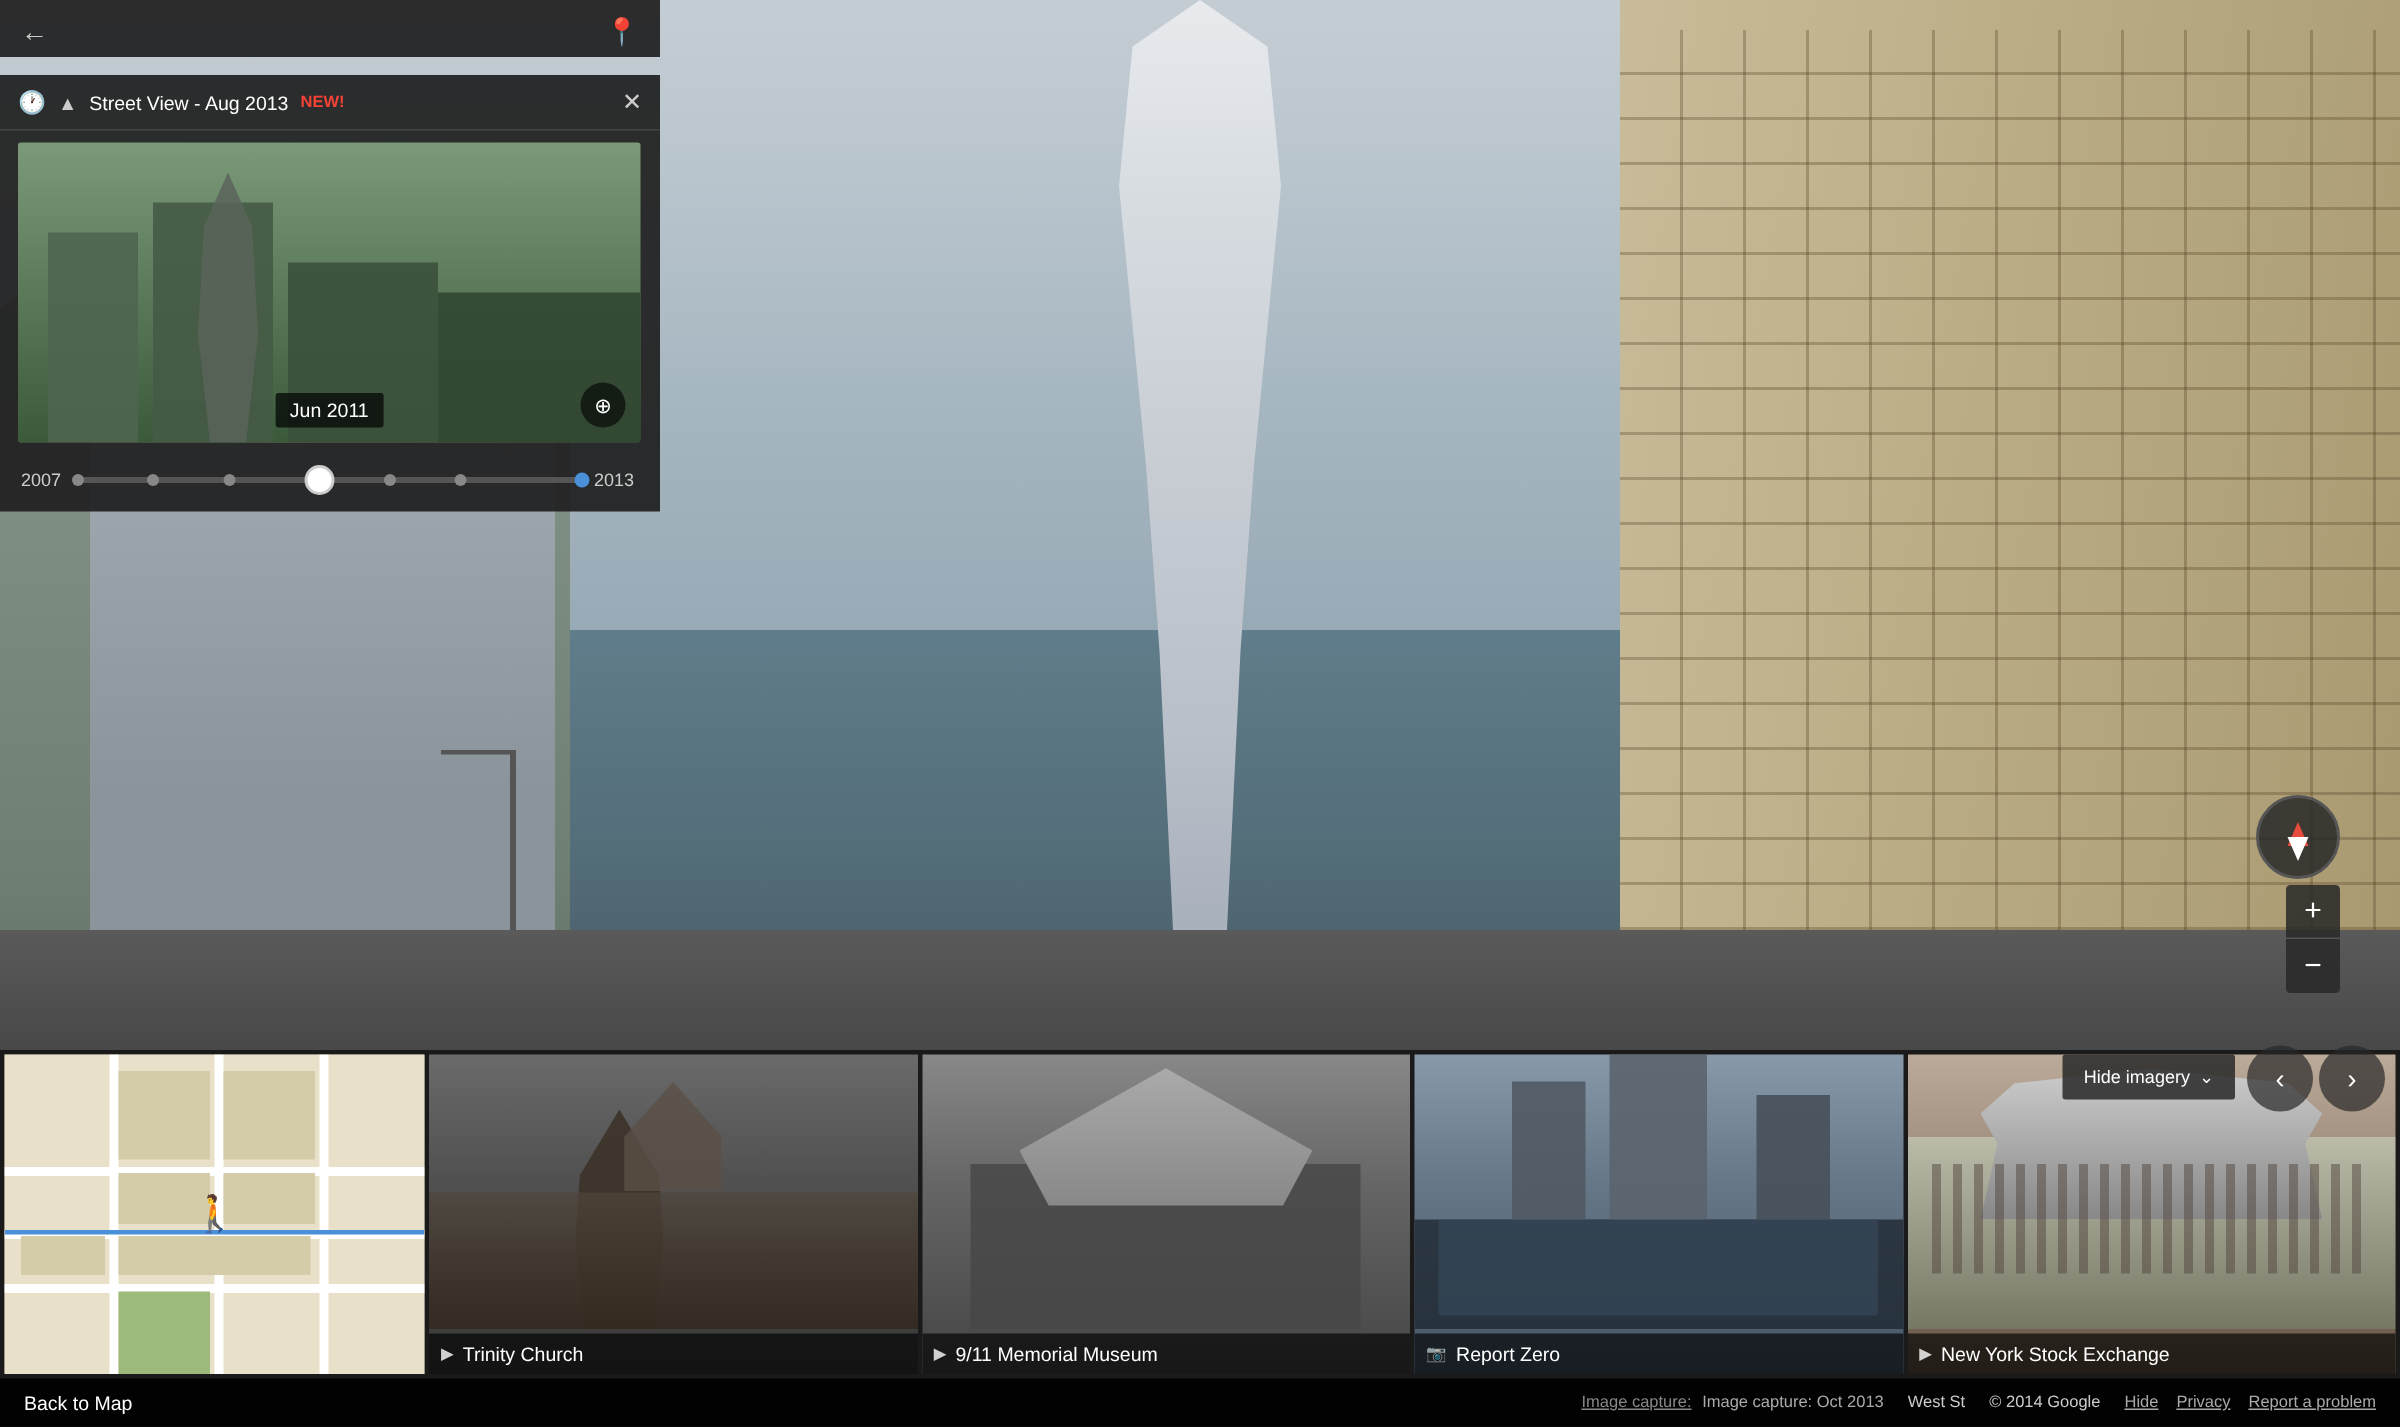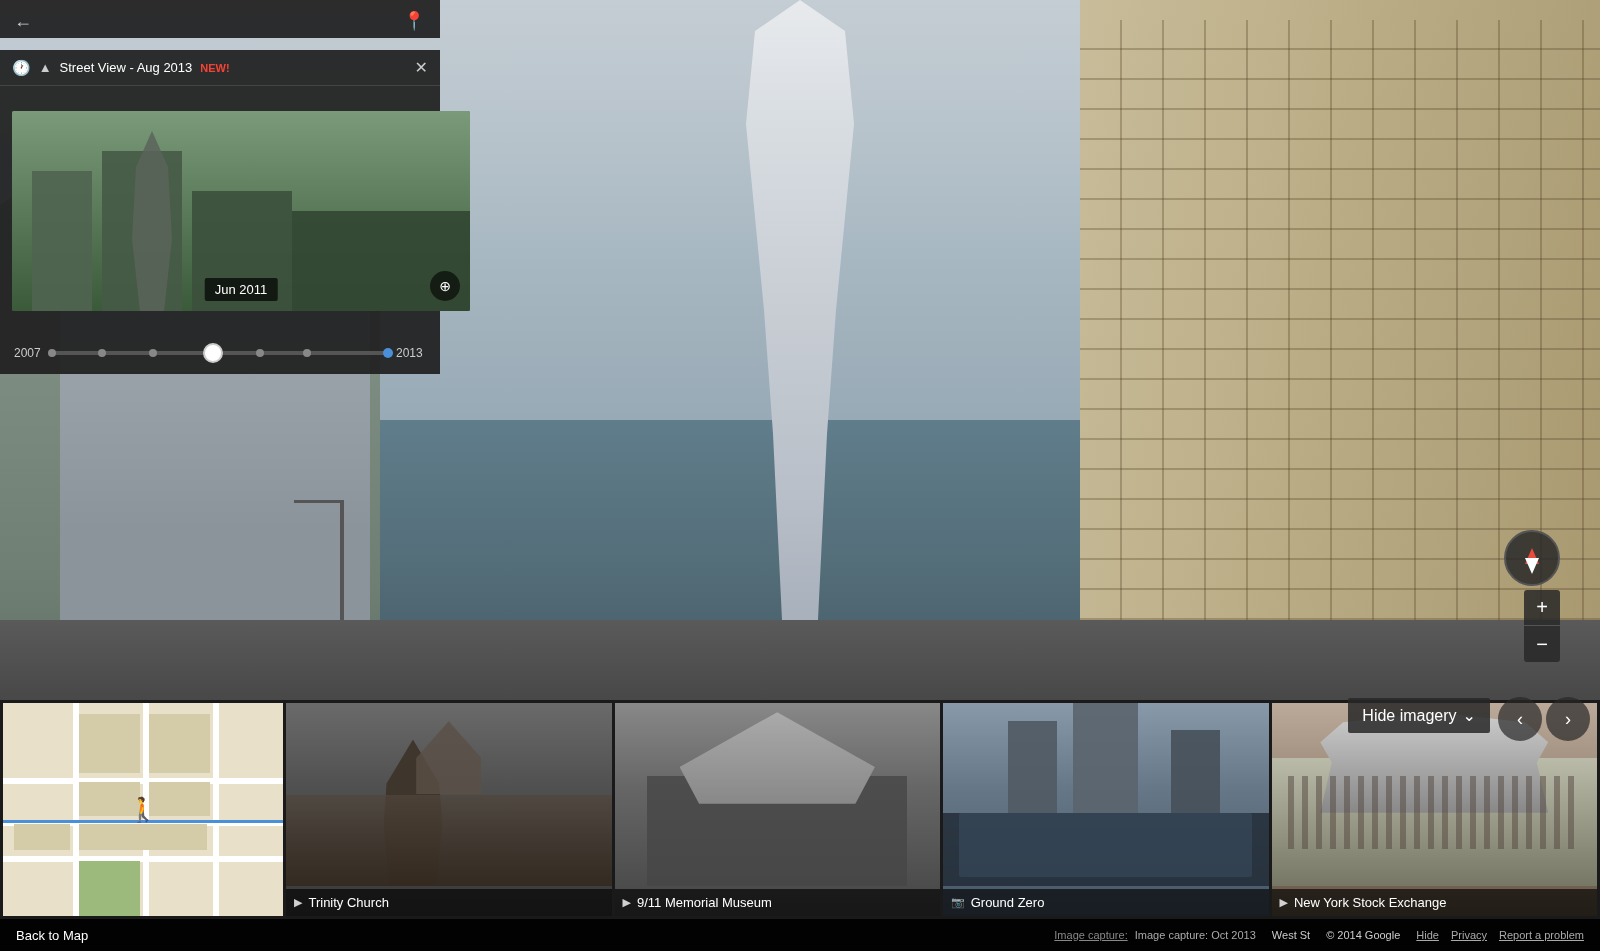--- a/index.html
+++ b/index.html
@@ -110,23 +110,23 @@
       font-weight: bold;
     }
 
     #sv-close {
       color: #ccc;
       cursor: pointer;
       font-size: 16px;
     }
 
     #sv-thumbnail {
-      width: 458px;
+      width: 415px;
       height: 200px;
-      margin: 25px 12px;
+      margin: 8px 12px;
       background: linear-gradient(135deg, #5a7a5a 0%, #4a6a5a 30%, #6a8060 60%, #3a5a3a 100%);
       position: relative;
       overflow: hidden;
       border-radius: 2px;
     }
 
     .thumb-buildings {
       position: absolute;
       bottom: 0; left: 0; right: 0;
       height: 100%;
@@ -287,21 +287,21 @@
       cursor: pointer;
     }
 
     
     #hide-imagery {
       position: absolute;
       bottom: 218px; right: 110px;
       background: rgba(40,40,40,0.85);
       color: #fff;
       padding: 8px 14px;
-      font-size: 16px;
+      font-size: 12px;
       cursor: pointer;
       border-radius: 2px;
       z-index: 50;
       display: flex;
       align-items: center;
       gap: 6px;
     }
 
     
     #bottom-strip {
@@ -639,21 +639,21 @@
       <div class="bldg-sim">
         <div style="position:absolute;bottom:0;left:0;right:0;height:40%;background:rgba(30,40,50,0.8);"></div>
         <div style="position:absolute;bottom:40%;left:20%;width:15%;height:50%;background:rgba(80,90,100,0.9);"></div>
         <div style="position:absolute;bottom:40%;left:40%;width:20%;height:60%;background:rgba(90,100,110,0.9);"></div>
         <div style="position:absolute;bottom:40%;right:15%;width:15%;height:45%;background:rgba(70,80,90,0.9);"></div>
 
         <div style="position:absolute;bottom:5%;left:5%;right:5%;height:35%;background:rgba(60,80,100,0.5);border-radius:2px;"></div>
       </div>
       <div class="thumb-label">
         <span class="thumb-label-icon">📷</span>
-        <span>Ground Zero</span>
+        <span>Report Zero</span>
       </div>
     </div>
 
     <div class="thumb-item thumb-nyse" style="background:linear-gradient(180deg,#bbaa99 0%,#998877 40%,#665544 100%);">
       <div class="bldg-sim">
         <div style="position:absolute;bottom:0;left:0;right:0;height:70%;background:linear-gradient(180deg,#bba 0%,#998 50%,#776 100%);"></div>
         <div style="position:absolute;top:5%;left:15%;right:15%;height:55%;
           background:linear-gradient(180deg,#ccc 0%,#aaa 50%,#888 100%);
           clip-path:polygon(0% 100%,5% 50%,0% 30%,10% 10%,50% 0%,90% 10%,100% 30%,95% 50%,100% 100%);"></div>
         <div style="position:absolute;bottom:20%;left:5%;right:5%;height:40%;

